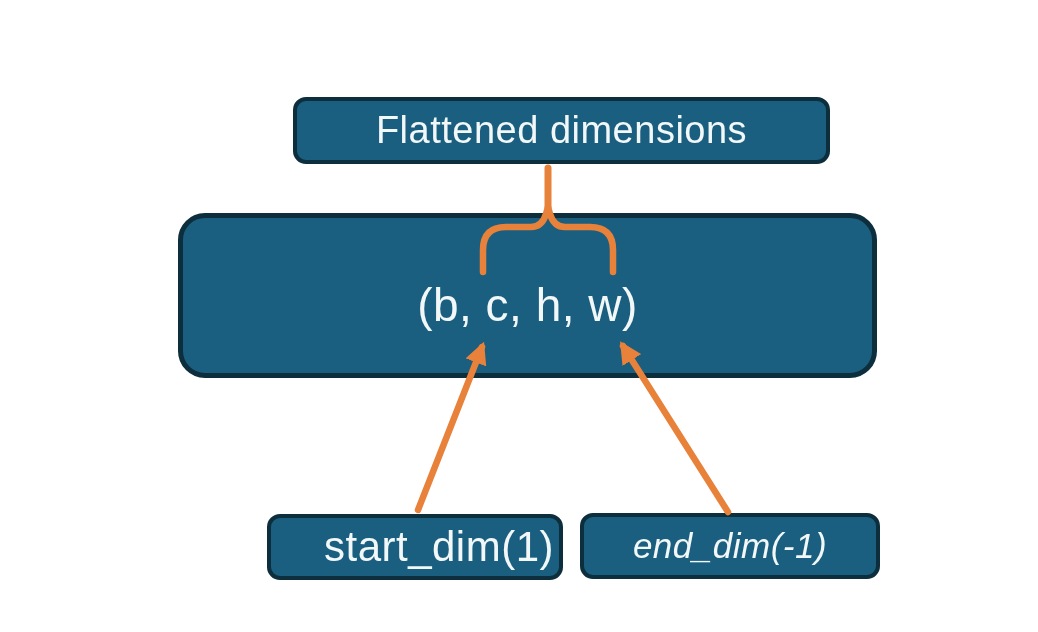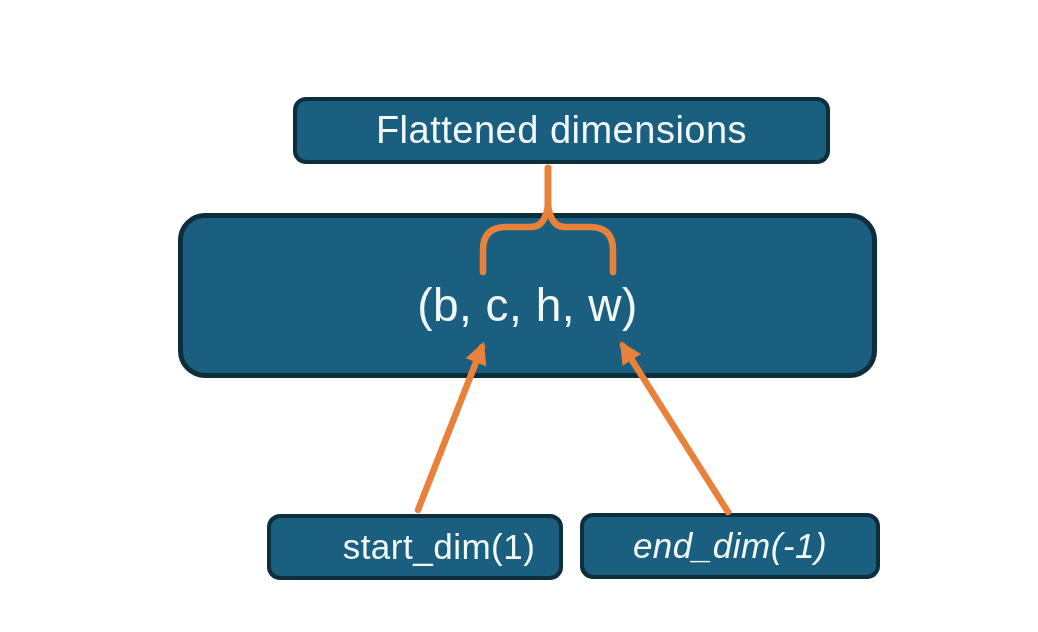--- a/index.html
+++ b/index.html
@@ -42,21 +42,21 @@
     left:178px; top:213px; width:699px; height:165px;
     border-width:5px;
     border-radius:27px;
     font-size:46px;
   }
   .node.tensor-box .label{
     padding-top:18px;
   }
   .node.start-box{
     left:267px; top:514px; width:296px; height:66px;
-    font-size:35px;
+    font-size:42px;
     padding-left:48px;
   }
   .node.end-box{
     left:580px; top:513px; width:300px; height:66px;
     font-size:35px;
     font-style:italic;
   }
   svg.connector-layer{
     position:absolute;
     left:0; top:0;

